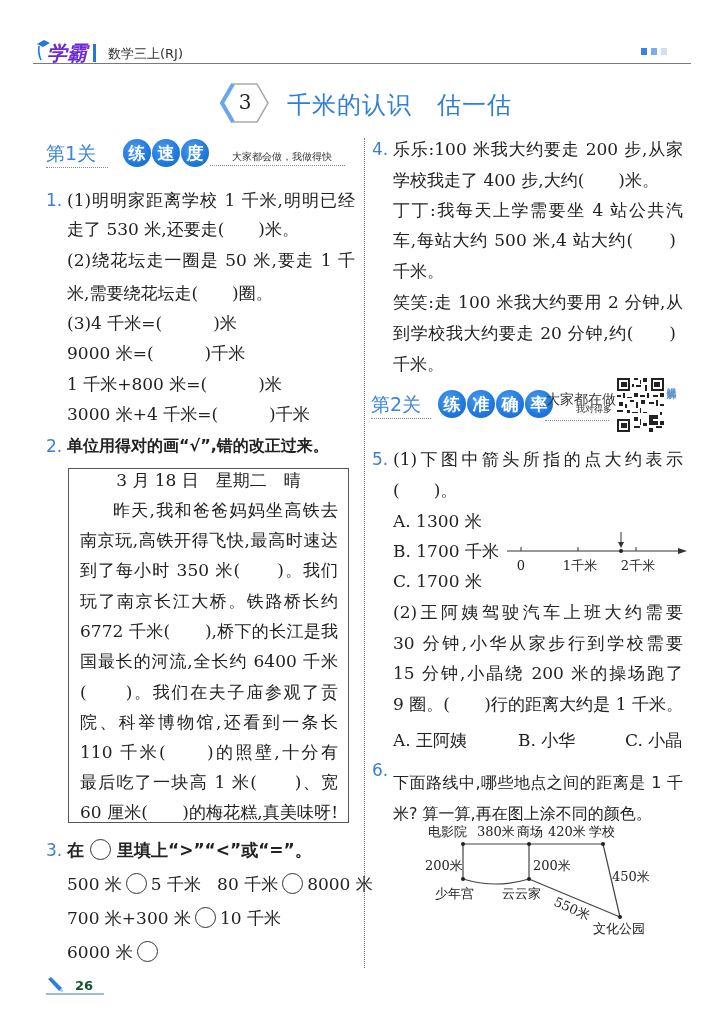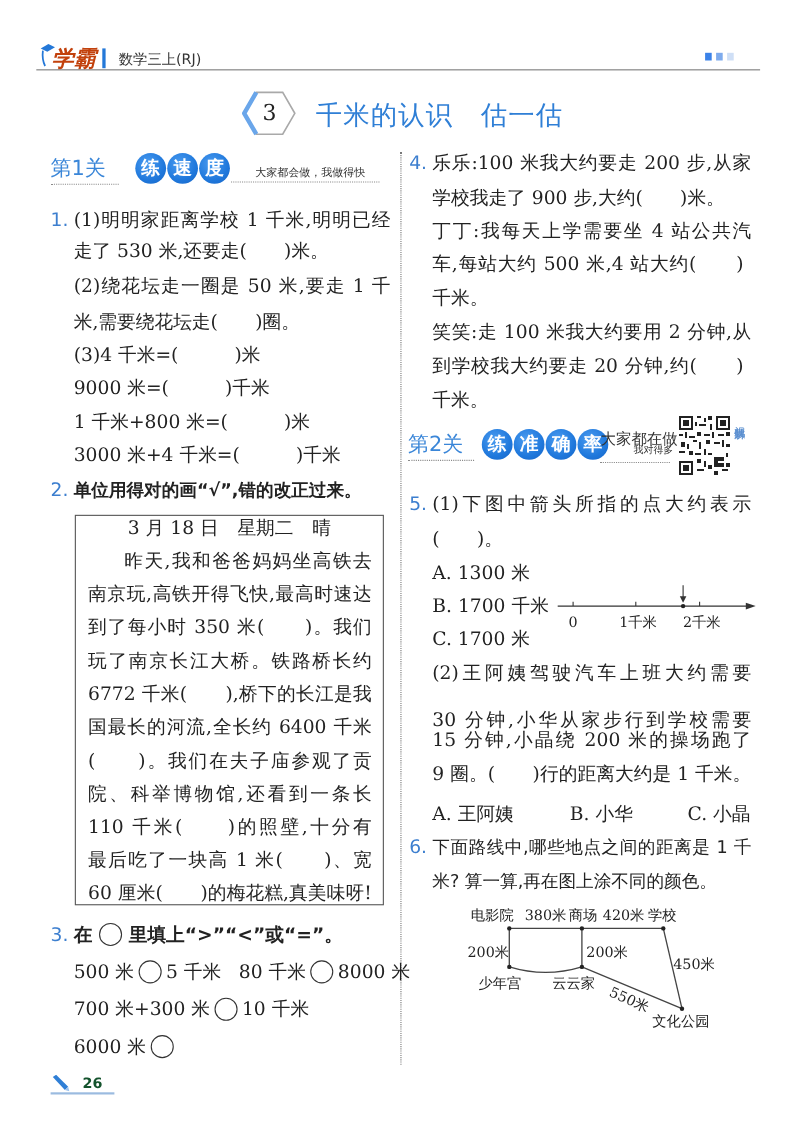--- a/index.html
+++ b/index.html
@@ -3,22 +3,22 @@
 <meta charset="utf-8">
 <style>
   html, body { margin:0; padding:0; }
   body { width:725px; height:1024px; position:relative; background:#ffffff; overflow:hidden;
          font-family:"DejaVu Serif", serif; color:#222; }
   .abs { position:absolute; }
   .ln { position:absolute; white-space:nowrap; font-size:17px; line-height:22px; height:22px; }
   .fill { text-align:justify; text-align-last:justify; white-space:normal; overflow:hidden; }
   .qnum { position:absolute; font-family:"DejaVu Sans", sans-serif; font-size:17px; line-height:22px; color:#3d7fcf; }
   .prompt-bold { font-family:"DejaVu Sans", sans-serif; font-weight:bold; font-size:16px; }
-  .prompt-sans { font-family:"DejaVu Sans", sans-serif; font-size:16px; }
-  .brand { font-family:"DejaVu Sans", sans-serif; font-weight:bold; font-size:20px; color:#c2410c; font-style:italic; }
+  .prompt-sans { font-family:"DejaVu Sans", sans-serif; font-size:16px;margin-top:13px; }
+  .brand { font-family:"DejaVu Sans", sans-serif; font-weight:bold; font-size:20px; color:#6d28d9; font-style:italic; }
   .brand-bar { width:3px; height:18px; background:#2478d8; }
   .subject { font-family:"DejaVu Sans", sans-serif; font-size:13px; color:#333; }
   .rule { height:0; border-top:1.5px solid #7a7a7a; }
   .sq { width:6px; height:7px; }
   .title-text { font-family:"DejaVu Sans", sans-serif; font-size:24px; color:#2f7fd6; letter-spacing:1px; white-space:nowrap;text-align:center; }
   .level-label { font-family:"DejaVu Sans", sans-serif; font-size:19px; color:#3a86d8; white-space:nowrap; line-height:24px; }
   .dotted-under { height:0; border-top:1.5px dotted #8a8a8a; }
   .badge { position:absolute; width:28px; height:28px; border-radius:50%;
            background:radial-gradient(circle at 40% 35%, #4b9cf0 0%, #1f78dc 60%, #1764c4 100%);
            color:#fff; font-family:"DejaVu Sans", sans-serif; font-weight:bold; font-size:17px;
@@ -121,21 +121,21 @@
 
 <svg class="abs" style="left:46px;top:977px;" width="18" height="16" viewBox="0 0 18 16">
   <polygon points="2,2 5,0 16,11 13,14" fill="#2f7fd6"></polygon>
   <polygon points="13,14 16,11 17,15" fill="#9cc3ef"></polygon>
 </svg>
 <div class="abs page-num" style="left:75px;top:978px;">26</div>
 <div class="abs" style="left:46px;top:993px;width:58px;height:1.5px;background:#9bbbe0;"></div>
 
 <div class="qnum" style="left:372px;top:138px;">4.</div>
 <div class="ln fill" style="left:393px;top:138px;width:290px;">乐乐:100 米我大约要走 200 步,从家到</div>
-<div class="ln" style="left:393px;top:169px;">学校我走了 900 步,大约(　　)米。</div>
+<div class="ln" style="left:393px;top:169px;">学校我走了 400 步,大约(　　)米。</div>
 <div class="ln fill" style="left:393px;top:199px;width:290px;">丁丁:我每天上学需要坐 4 站公共汽</div>
 <div class="ln fill" style="left:393px;top:229px;width:283px;">车,每站大约 500 米,4 站大约(　　)</div>
 <div class="ln" style="left:393px;top:260px;">千米。</div>
 <div class="ln fill" style="left:393px;top:291px;width:290px;">笑笑:走 100 米我大约要用 2 分钟,从家</div>
 <div class="ln fill" style="left:393px;top:322px;width:283px;">到学校我大约要走 20 分钟,约(　　)</div>
 <div class="ln" style="left:393px;top:353px;">千米。</div>
 
 <div class="abs level-label" style="left:371px;top:392px;">第2关</div>
 <div class="abs dotted-under" style="left:371px;top:418px;width:60px;"></div>
 <div class="badge" style="left:438px;top:390px;">练</div>
@@ -218,21 +218,21 @@
   <line x1="131" y1="19" x2="131" y2="23" stroke="#333" stroke-width="1"></line>
   <circle cx="116" cy="23" r="2" fill="#222"></circle>
   <line x1="116" y1="4" x2="116" y2="17" stroke="#333" stroke-width="1"></line>
   <polygon points="116,20 113,14 119,14" fill="#333"></polygon>
   <text x="16" y="42" font-size="13" text-anchor="middle">0</text>
   <text x="75" y="42" font-size="13" text-anchor="middle">1千米</text>
   <text x="133" y="42" font-size="13" text-anchor="middle">2千米</text>
 </svg>
 
 <div class="ln fill" style="left:393px;top:601px;width:290px;">(2)王阿姨驾驶汽车上班大约需要</div>
-<div class="ln fill" style="left:393px;top:632px;width:290px;margin-top:12px;">30 分钟,小华从家步行到学校需要</div>
+<div class="ln fill" style="left:393px;top:632px;width:290px;">30 分钟,小华从家步行到学校需要</div>
 <div class="ln fill" style="left:393px;top:662px;width:290px;">15 分钟,小晶绕 200 米的操场跑了</div>
 <div class="ln fill" style="left:393px;top:693px;width:290px;">9 圈。(　　)行的距离大约是 1 千米。</div>
 <div class="ln" style="left:393px;top:729px;">A. 王阿姨</div>
 <div class="ln" style="left:518px;top:729px;">B. 小华</div>
 <div class="ln" style="left:625px;top:729px;">C. 小晶</div>
 
 <div class="qnum" style="left:372px;top:759px;">6.</div>
 <div class="ln fill prompt-sans" style="left:393px;top:759px;width:290px;">下面路线中,哪些地点之间的距离是 1 千</div>
 <div class="ln prompt-sans" style="left:393px;top:790px;">米? 算一算,再在图上涂不同的颜色。</div>
 

